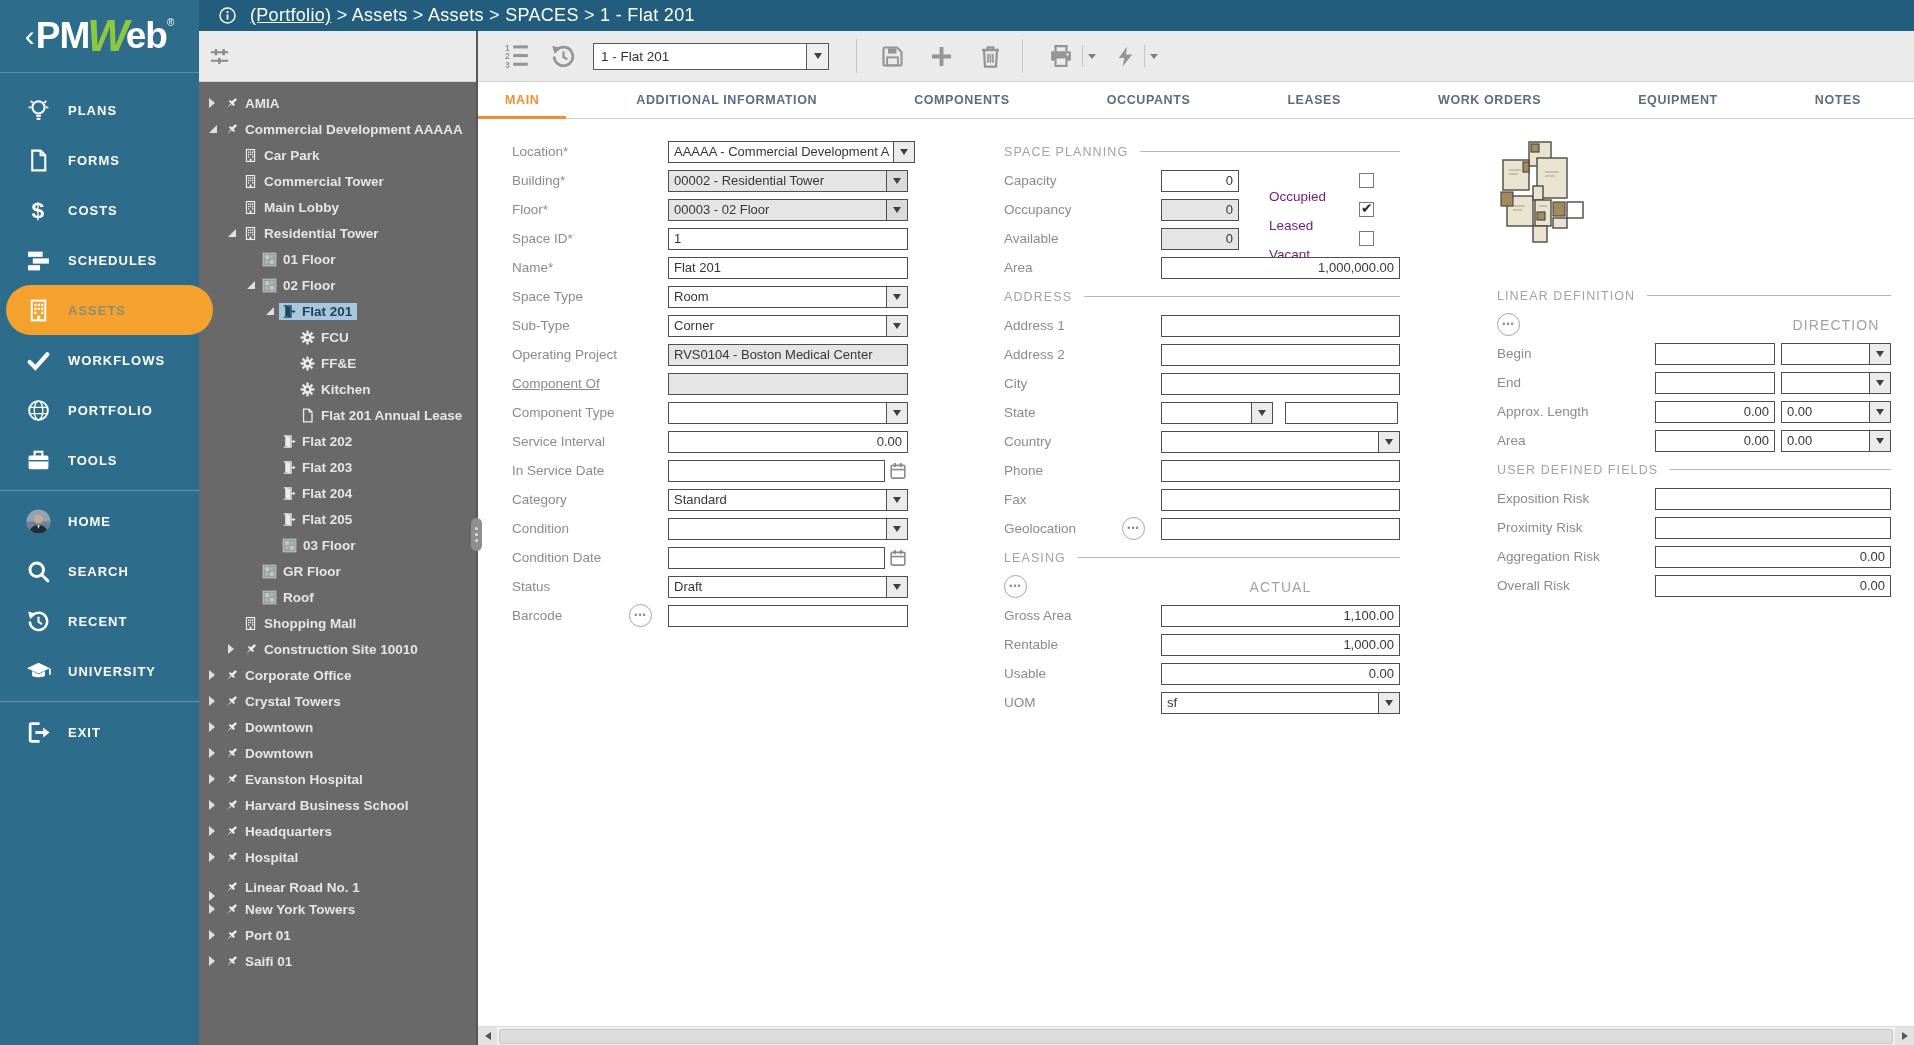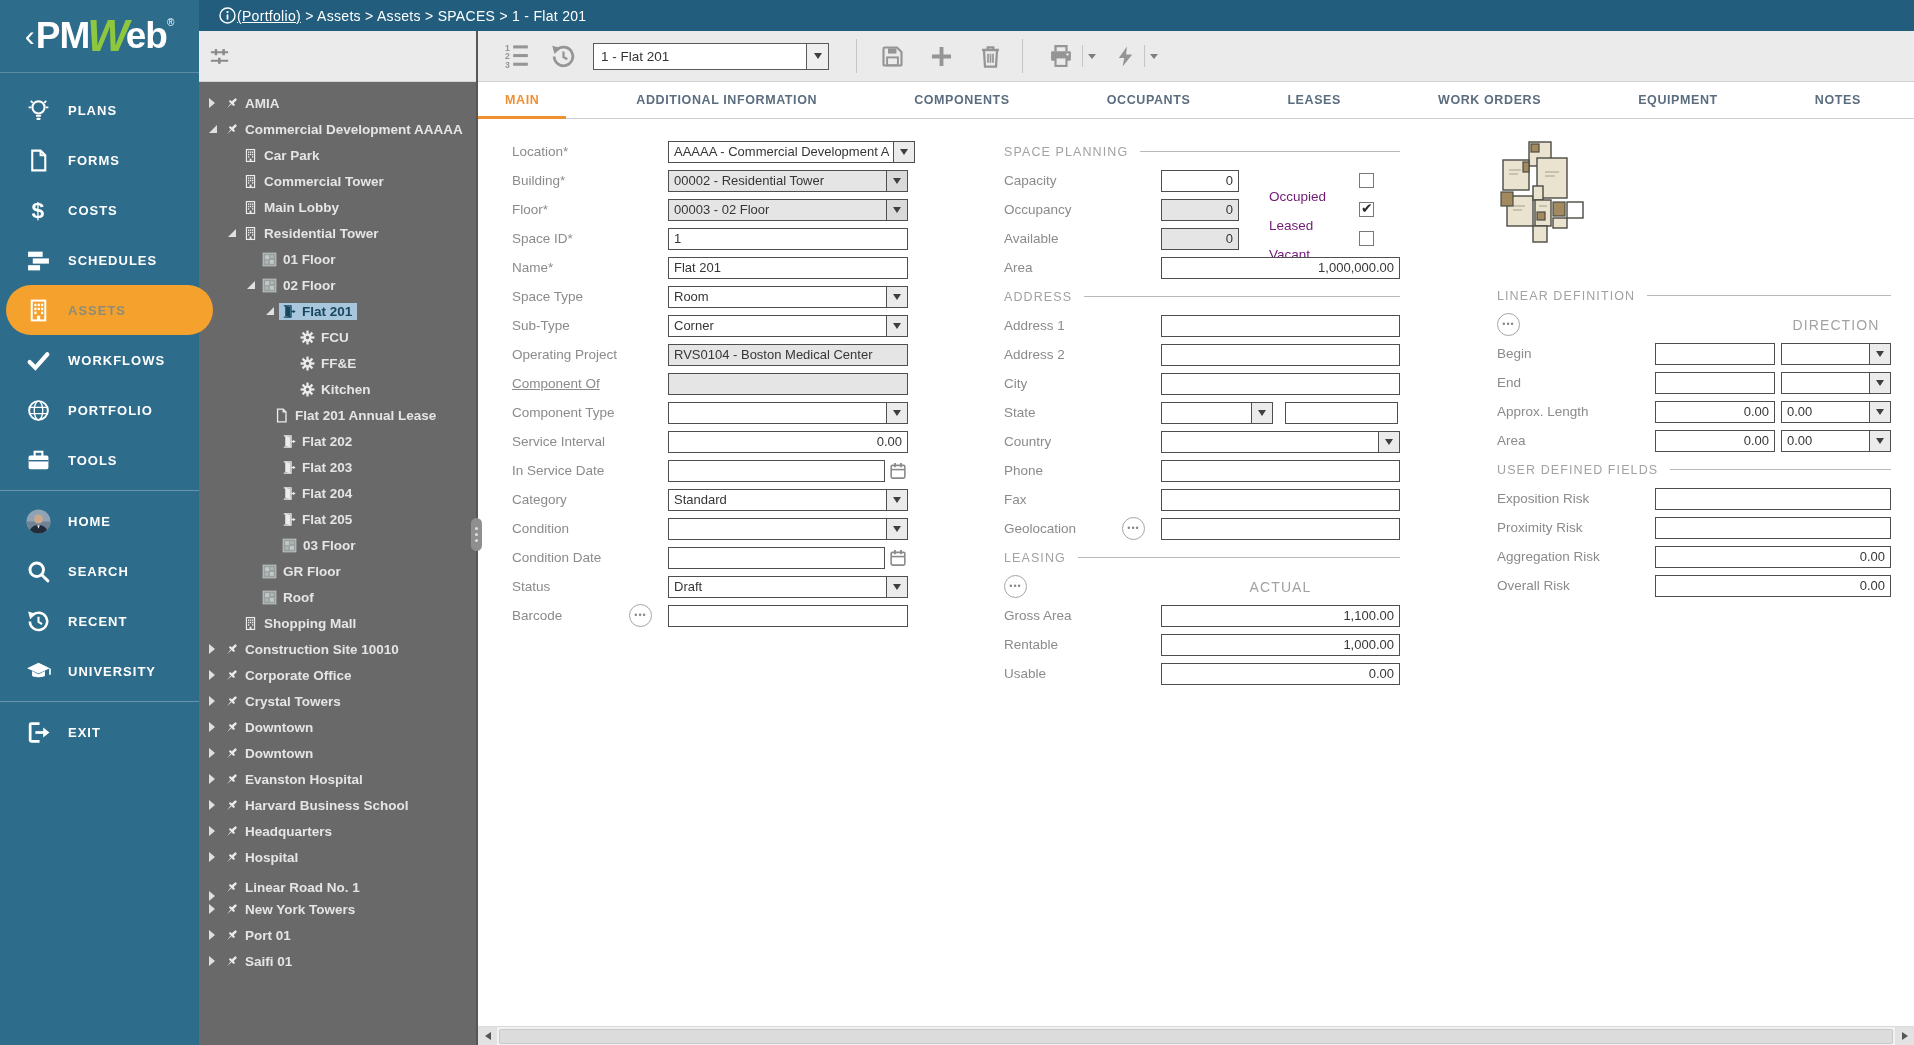--- a/index.html
+++ b/index.html
@@ -10,21 +10,21 @@
   
   .logo{position:absolute;left:0;top:0;width:199px;height:73px;background:#2e6c8b;
     display:flex;align-items:center;justify-content:center;z-index:4;
     border-bottom:1px solid rgba(255,255,255,.22);}
   .logo .lt{color:#fff;font-size:30px;font-weight:400;margin-right:1px;}
   .logo .pm,.logo .eb{color:#fff;font-size:37px;font-weight:bold;letter-spacing:-1px;}
   .logo .w{color:#8dc63f;font-size:44px;font-weight:bold;font-style:italic;margin:0 -3px 0 -2px;}
   .logo .reg{color:#fff;font-size:10px;vertical-align:top;position:relative;top:-14px;}
   .header{position:absolute;left:199px;top:0;width:1715px;height:31px;background:#235d7d;
     display:flex;align-items:center;color:#fff;}
-  .header .crumb{font-size:14px;letter-spacing:.3px;white-space:nowrap;}
+  .header .crumb{font-size:18px;letter-spacing:.3px;margin-left:13px;white-space:nowrap;}
   .header .crumb .lnk{text-decoration:underline;cursor:pointer;}
   .info-ic{margin-left:19px;width:19px;height:19px;color:#fff;flex:none;}
 
   
   .sidebar{position:absolute;left:0;top:73px;width:199px;height:972px;background:#2e6c8b;padding-top:12px;}
   .nav-item{height:50px;display:flex;align-items:center;padding-left:26px;color:#fff;
     font-size:13px;font-weight:bold;letter-spacing:1px;cursor:pointer;white-space:nowrap;}
   .nav-item svg{width:25px;height:25px;margin-right:17px;flex:none;color:#fff;}
   .nav-item.active{background:#f4a22d;width:207px;border-radius:25px;margin-left:6px;
     padding-left:20px;color:#8f8c76;position:relative;z-index:5;}
@@ -519,21 +519,21 @@
       </div>
       <div class="tree-row" style="padding-left: 86px;">
         <span class="arr"></span>
         <span class="twrap">
           <svg>
             <use href="#sym-gear"></use>
           </svg>
           <span class="lbl">Kitchen</span>
         </span>
       </div>
-      <div class="tree-row" style="padding-left: 60px;">
+      <div class="tree-row" style="padding-left: 86px;">
         <span class="arr"></span>
         <span class="twrap">
           <svg>
             <use href="#sym-doc"></use>
           </svg>
           <span class="lbl">Flat 201 Annual Lease</span>
         </span>
       </div>
       <div class="tree-row" style="padding-left: 67px;">
         <span class="arr"></span>
@@ -600,21 +600,21 @@
       </div>
       <div class="tree-row" style="padding-left: 29px;">
         <span class="arr"></span>
         <span class="twrap">
           <svg>
             <use href="#sym-building"></use>
           </svg>
           <span class="lbl">Shopping Mall</span>
         </span>
       </div>
-      <div class="tree-row" style="padding-left: 10px;">
+      <div class="tree-row" style=" margin-left: 29px;">
         <span class="arr">
           <i class="col"></i>
         </span>
         <span class="twrap">
           <svg>
             <use href="#sym-pin"></use>
           </svg>
           <span class="lbl">Construction Site 10010</span>
         </span>
       </div>
@@ -1215,20 +1215,33 @@
         <div class="frow">
           <div class="flabel">
             <span class="lab">Usable</span>
           </div>
           <div class="fzone">
             <div class="field  right">
               <span class="val">0.00</span>
             </div>
           </div>
         </div>
+        <div class="frow">
+          <div class="flabel">
+            <span class="lab">UOM</span>
+          </div>
+          <div class="fzone">
+            <div class="field sel ">
+              <span class="val">sf</span>
+              <span class="abox">
+                <span class="caret"></span>
+              </span>
+            </div>
+          </div>
+        </div>
       </div>
     <div class="col col-right" id="col-right">
       <svg class="fp-thumb" viewBox="0 0 100 106">
         <g stroke="#4b4b44" stroke-width="1.4" fill="#eae3cf">
           <rect x="32" y="2" width="22" height="24"></rect>
           <rect x="6" y="20" width="26" height="30"></rect>
           <rect x="40" y="18" width="30" height="40"></rect>
           <rect x="10" y="56" width="26" height="30"></rect>
           <rect x="36" y="46" width="10" height="14"></rect>
           <rect x="38" y="60" width="16" height="26"></rect>

